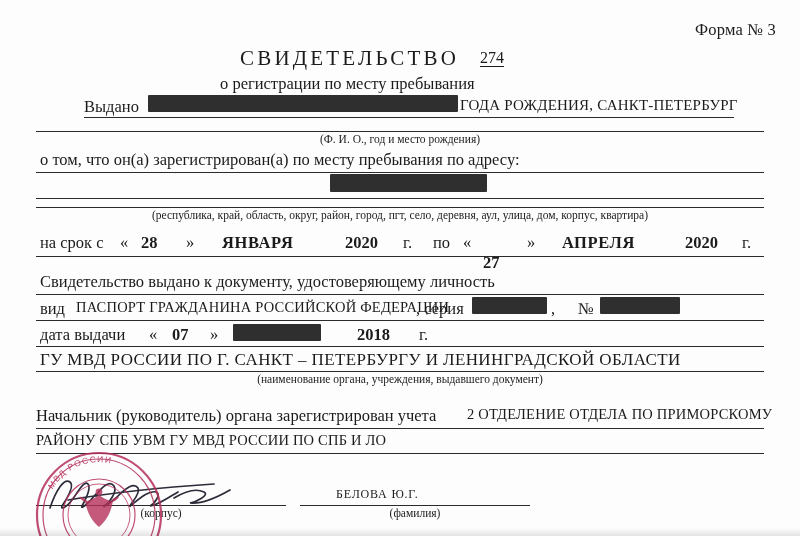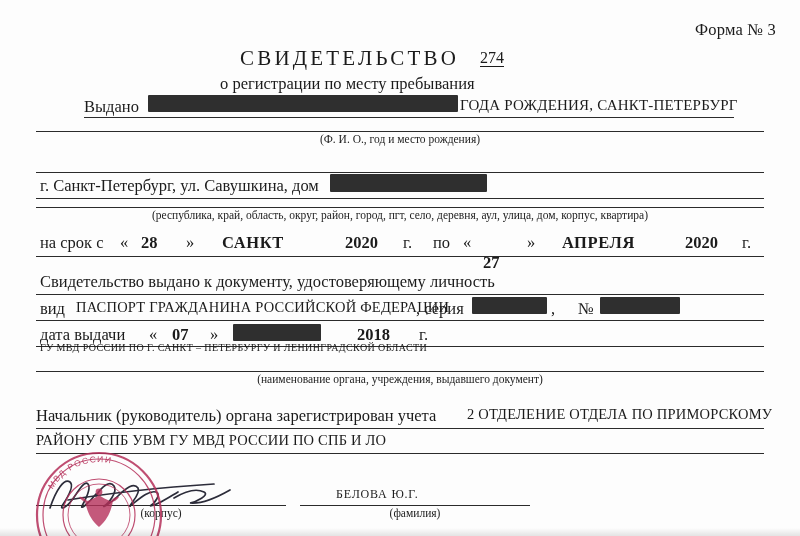--- a/index.html
+++ b/index.html
@@ -113,21 +113,21 @@
 
   .r-date-lbl { left: 40px; top: 325px; }
   .dq1 { left: 149px; top: 325px; }
   .dday { left: 172px; top: 325px; font-weight: bold; }
   .dq2 { left: 210px; top: 325px; }
   .dmonth-redact { left: 233px; top: 324px; width: 88px; height: 17px; }
   .dyear { left: 357px; top: 325px; font-weight: bold; }
   .dg { left: 419px; top: 325px; }
   .r-date-rule { left: 36px; top: 346px; width: 728px; }
 
-  .r-organ { left: 40px; top: 342px; font-size: 10px; letter-spacing: 0.4px; font-family: Liberation Serif, serif; }
+  .r-organ { left: 40px; top: 350px; font-size: 17px; letter-spacing: 0.4px; font-family: Liberation Serif, serif; }
   .r-organ-rule { left: 36px; top: 371px; width: 728px; }
   .cap-organ { left: 36px; top: 373px; width: 728px; }
 
   .r-nach-lbl { left: 36px; top: 406px; }
   .r-nach-val { left: 467px; top: 406px; font-size: 14.5px; letter-spacing: 0.2px; text-align: right; }
   .r-nach-rule { left: 36px; top: 428px; width: 728px; }
 
   .r-nach2 { left: 36px; top: 432px; font-size: 14.5px; letter-spacing: 0.2px; }
   .r-nach2-rule { left: 36px; top: 453px; width: 728px; }
   .cap-nach { left: 36px; top: 455px; width: 728px; }
@@ -175,34 +175,34 @@
   <div class="abs subtitle">о регистрации по месту пребывания</div>
 
   <div class="abs r-vydano-lbl lbl">Выдано</div>
   <div class="abs r-vydano-redact redact"></div>
   <div class="abs r-vydano-text">ГОДА РОЖДЕНИЯ, САНКТ-ПЕТЕРБУРГ</div>
   <div class="abs r-vydano-rule rule"></div>
 
   <div class="abs r2-rule rule"></div>
   <div class="abs cap-fio small-caption">(Ф. И. О., год и место рождения)</div>
 
+  <div class="abs r-otom lbl">о том, что он(а) зарегистрирован(а) по месту пребывания по адресу:</div>
   <div class="abs r-otom-rule rule"></div>
 
-  <div class="abs r-addr lbl">г. Санкт-Петербург, ул. Савушкина, дом</div>
   <div class="abs r-addr-redact redact"></div>
   <div class="abs r-addr-rule rule"></div>
 
   <div class="abs r3-rule rule"></div>
   <div class="abs cap-resp small-caption">(республика, край, область, округ, район, город, пгт, село, деревня, аул, улица, дом, корпус, квартира)</div>
 
   <div class="abs r-srok lbl">на срок с</div>
   <div class="abs q1 lbl">«</div>
   <div class="abs day1 lbl">28</div>
   <div class="abs q1c lbl">»</div>
-  <div class="abs month1 lbl">САНКТ</div>
+  <div class="abs month1 lbl">ЯНВАРЯ</div>
   <div class="abs year1 lbl">2020</div>
   <div class="abs g1 lbl">г.</div>
   <div class="abs po lbl">по</div>
   <div class="abs q2 lbl">«</div>
   <div class="abs day2 lbl">27</div>
   <div class="abs q2c lbl">»</div>
   <div class="abs month2 lbl">АПРЕЛЯ</div>
   <div class="abs year2 lbl">2020</div>
   <div class="abs g2 lbl">г.</div>
   <div class="abs r-srok-rule rule"></div>

